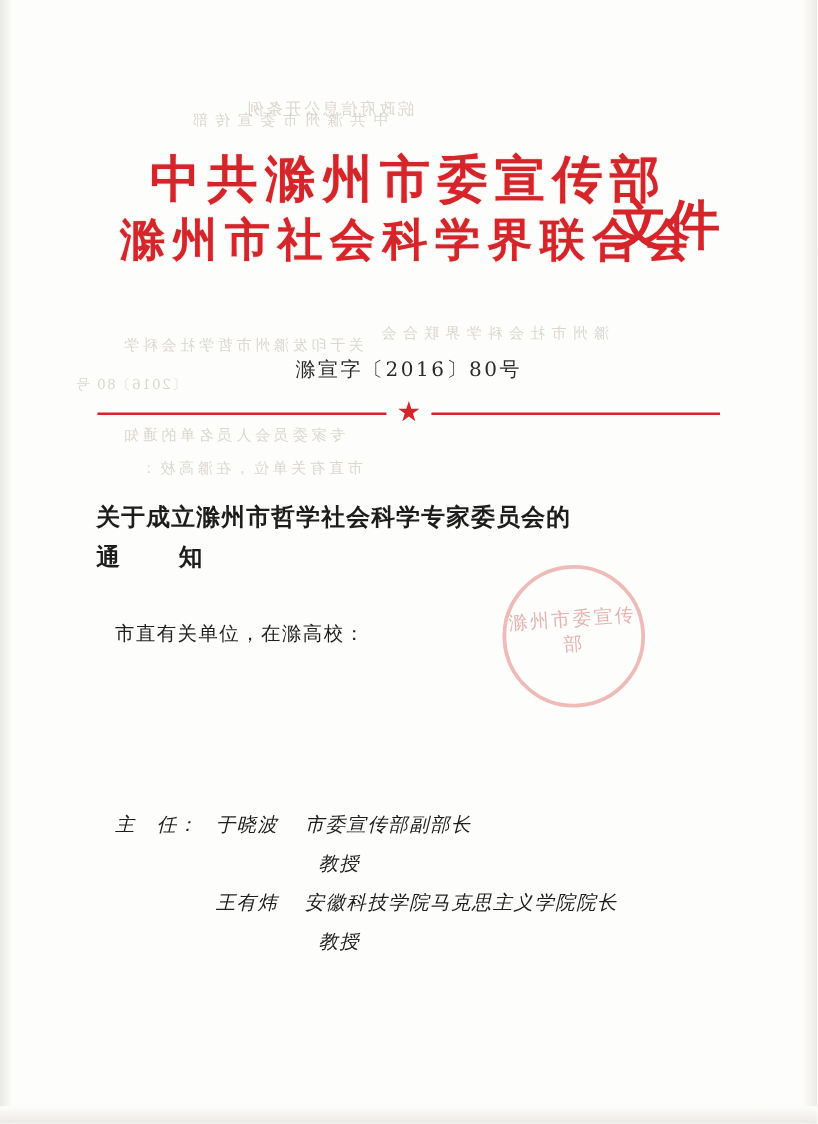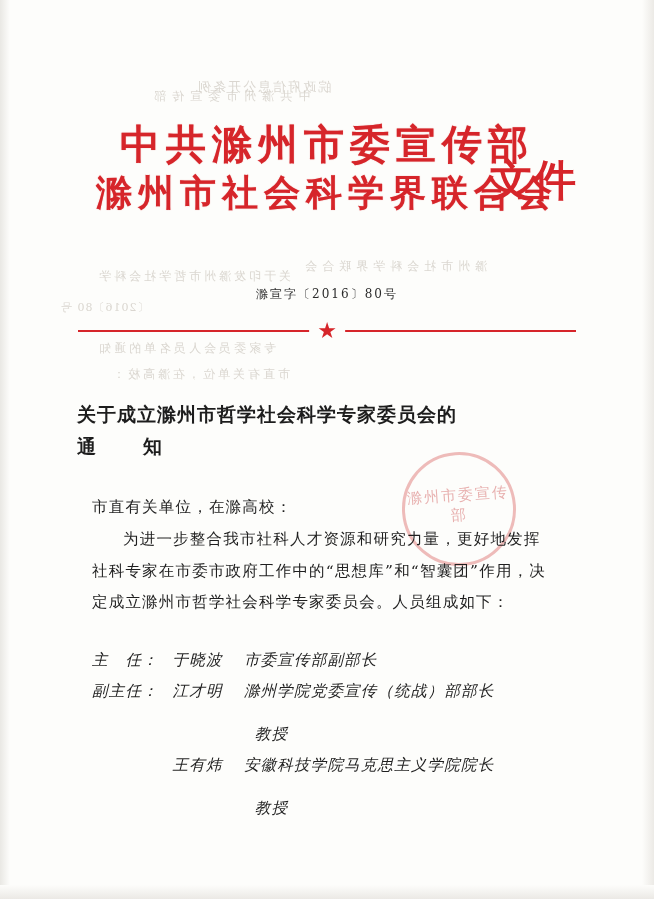--- a/index.html
+++ b/index.html
@@ -85,21 +85,21 @@
     letter-spacing: 0;
     text-align: center;
   }
 
   .doc-number {
     position: absolute;
     left: 0; top: 286px;
     width: 654px;
     text-align: center;
     font-family: "DejaVu Serif", serif;
-    font-size: 12px;
+    font-size: 16px;
     color: #2b2b2b;
     letter-spacing: 2px;
   }
 
   
   .red-rule {
     position: absolute;
     left: 78px;
     top: 330px;
     width: 498px;
@@ -178,21 +178,21 @@
     font-family: "DejaVu Serif", serif;
     font-size: 15.5px;
     color: #1f1f1f;
     line-height: 2.0;
     letter-spacing: 1.2px;
     font-style: italic;
   }
   .roster-row { white-space: nowrap; }
   .roster-row .role { display: inline-block; min-width: 5.2em; }
   .roster-row .name { display: inline-block; min-width: 4.6em; }
-  .roster-cont { padding-left: 10.5em; margin-top: 12px; }
+  .roster-cont { padding-left: 10.5em; }
 </style>
 </head>
 <body>
 
 <div id="page">
 
   <div class="scan-edge-left"></div>
   <div class="scan-edge-right"></div>
   <div class="scan-edge-bottom"></div>
 
@@ -217,29 +217,25 @@
 
   <div class="doc-title">
     <div>关于成立滁州市哲学社会科学专家委员会的</div>
     <div class="line2">通　知</div>
   </div>
 
   <div class="seal">滁州市委宣传部</div>
 
   <div class="body-text">
     <div>市直有关单位，在滁高校：</div>
-    <div class="p-indent">为进一步整合我市社科人才资源和研究力量，更好地发挥社科专家在市委市政府工作中的“思想库”和“智囊团”作用，决定成立滁州市哲学社会科学专家委员会。人员组成如下：</div>
   </div>
 
   <div class="roster">
     <div class="roster-row">
       <span class="role">主　任：</span><span class="name">于晓波</span><span>市委宣传部副部长</span>
-    </div>
-    <div class="roster-row">
-      <span class="role">副主任：</span><span class="name">江才明</span><span>滁州学院党委宣传（统战）部部长</span>
     </div>
     <div class="roster-cont">教授</div>
     <div class="roster-row">
       <span class="role"></span><span class="name">王有炜</span><span>安徽科技学院马克思主义学院院长</span>
     </div>
     <div class="roster-cont">教授</div>
   </div>
 
 </div>
 

